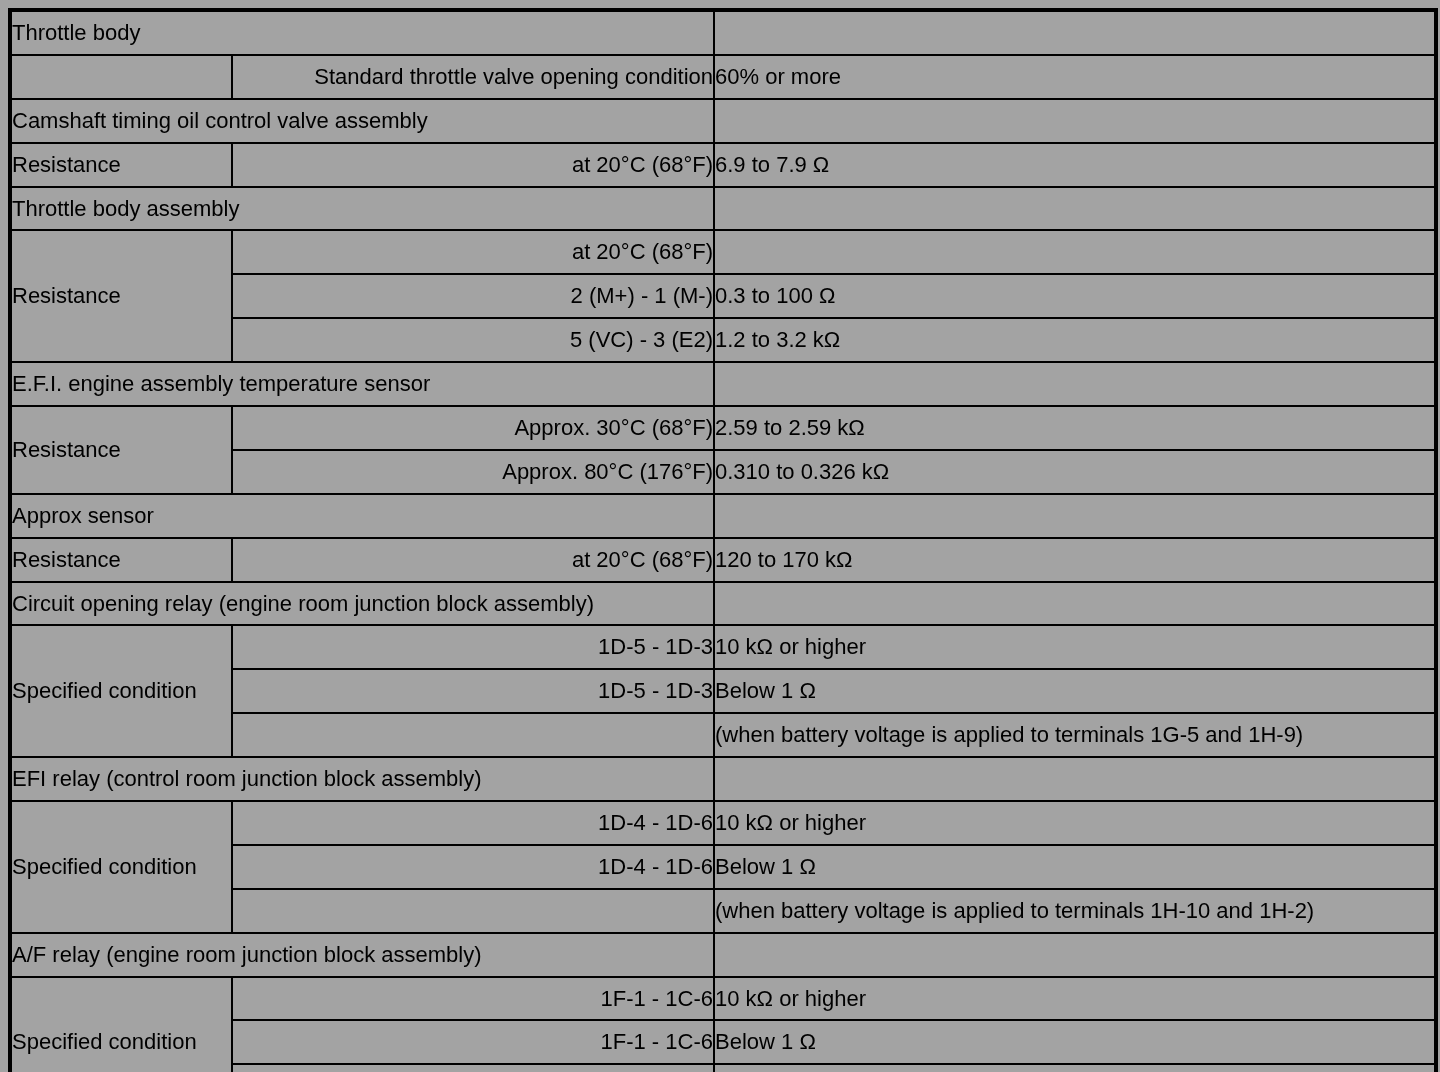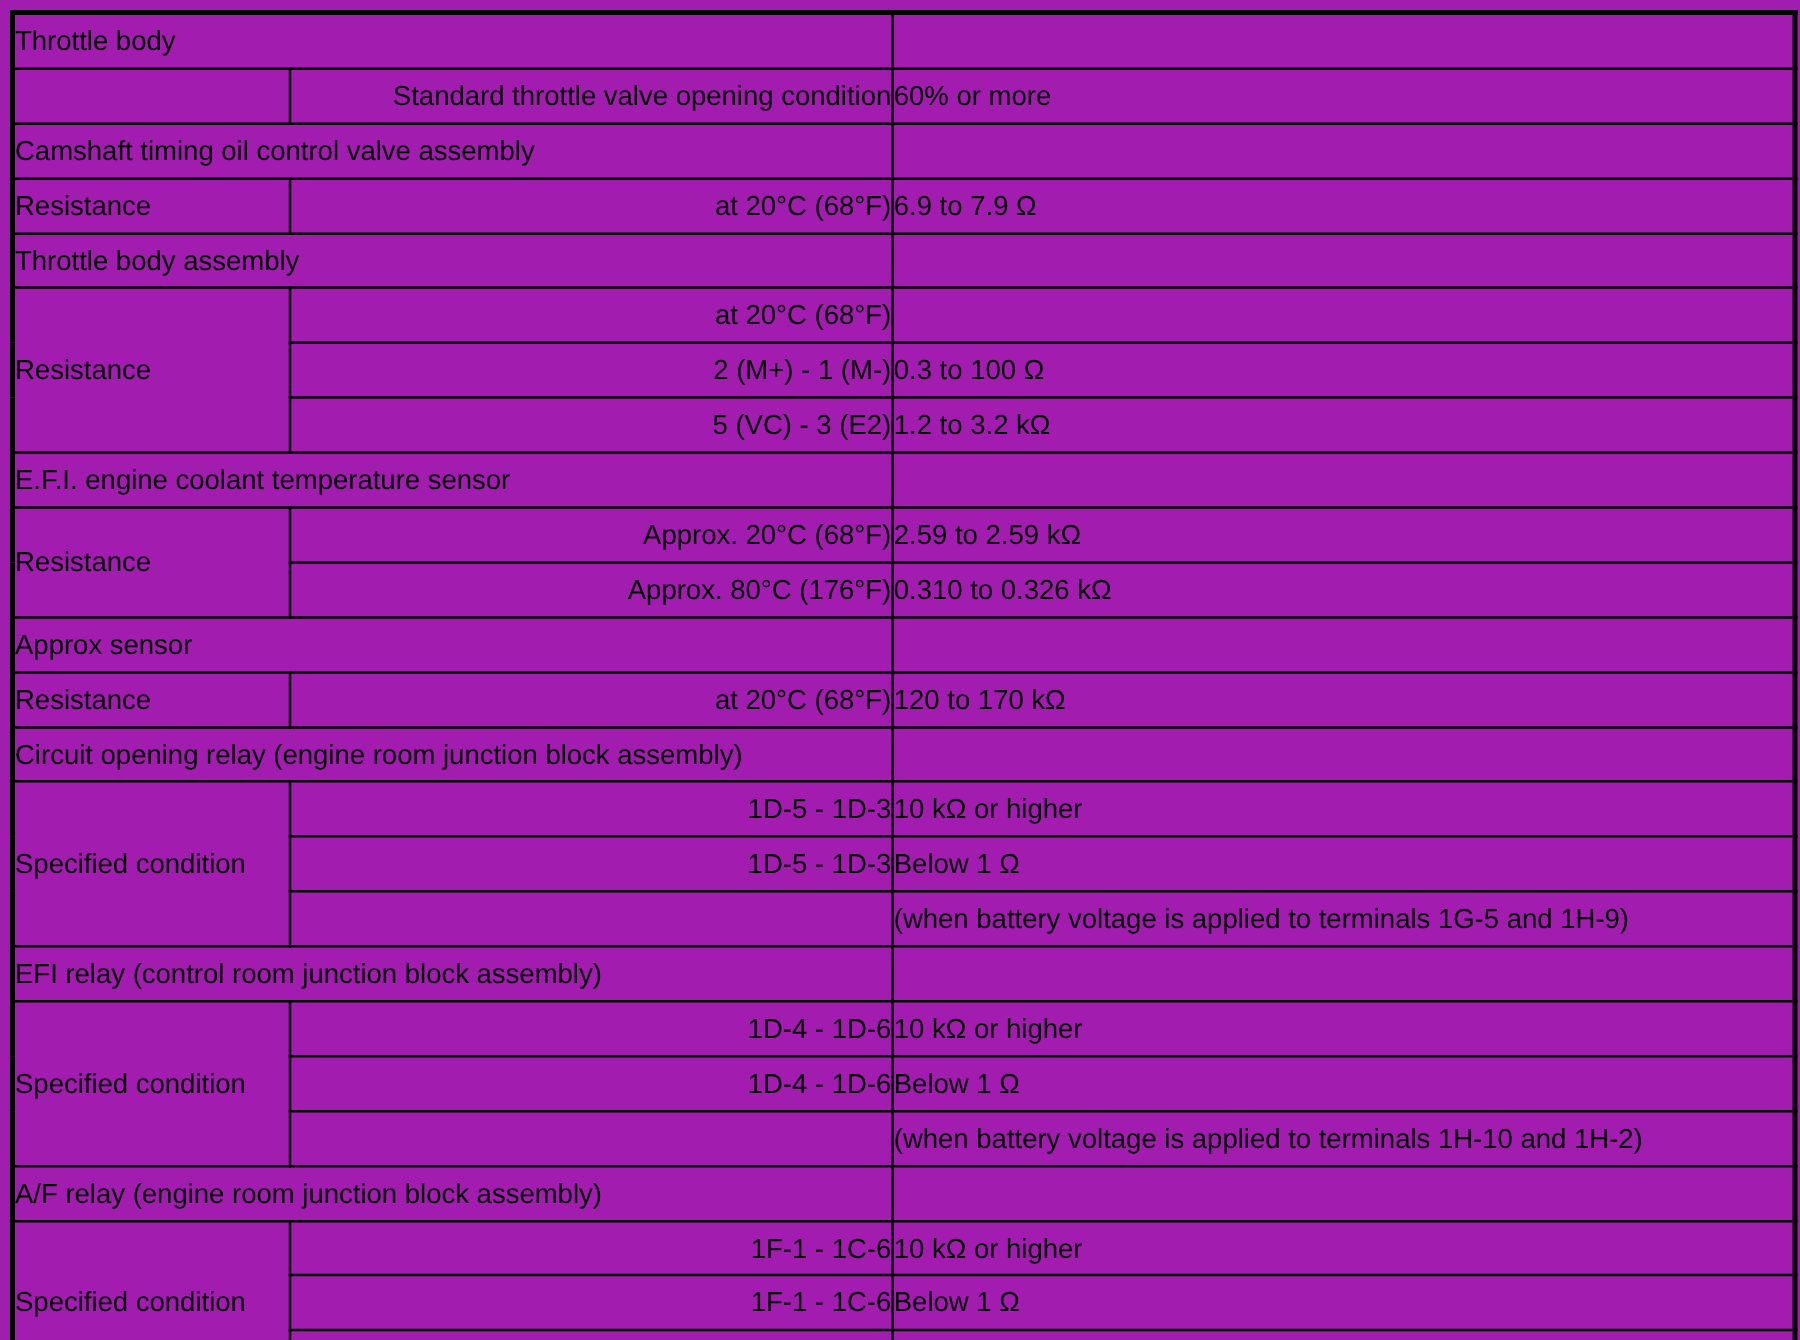--- a/index.html
+++ b/index.html
@@ -7,21 +7,21 @@
     padding: 0;
     background: #ffffff;
     width: 1440px;
     height: 1072px;
     overflow: hidden;
   }
   .page {
     position: relative;
     width: 1440px;
     height: 1072px;
-    background: #a21caf;
+    background: #a3a3a3;
   }
   table.spec {
     position: absolute;
     left: 8px;
     top: 8px;
     width: 1426px;
     border-collapse: collapse;
     table-layout: fixed;
     border: 4px solid #000000;
   }
@@ -99,26 +99,26 @@
       <tr>
         <td class="c2">2 (M+) - 1 (M-)</td>
         <td class="c3">0.3 to 100 Ω</td>
       </tr>
       <tr>
         <td class="c2">5 (VC) - 3 (E2)</td>
         <td class="c3">1.2 to 3.2 kΩ</td>
       </tr>
 
       <tr>
-        <td class="hdr" colspan="2">E.F.I. engine coolant temperature sensor</td>
+        <td class="hdr" colspan="2">E.F.I. engine assembly temperature sensor</td>
         <td class="c3"></td>
       </tr>
       <tr>
         <td class="c1" rowspan="2">Resistance</td>
-        <td class="c2">Approx. 20°C (68°F)</td>
+        <td class="c2">Approx. 30°C (68°F)</td>
         <td class="c3">2.59 to 2.59 kΩ</td>
       </tr>
       <tr>
         <td class="c2">Approx. 80°C (176°F)</td>
         <td class="c3">0.310 to 0.326 kΩ</td>
       </tr>
 
       <tr>
         <td class="hdr" colspan="2">Approx sensor</td>
         <td class="c3"></td>

